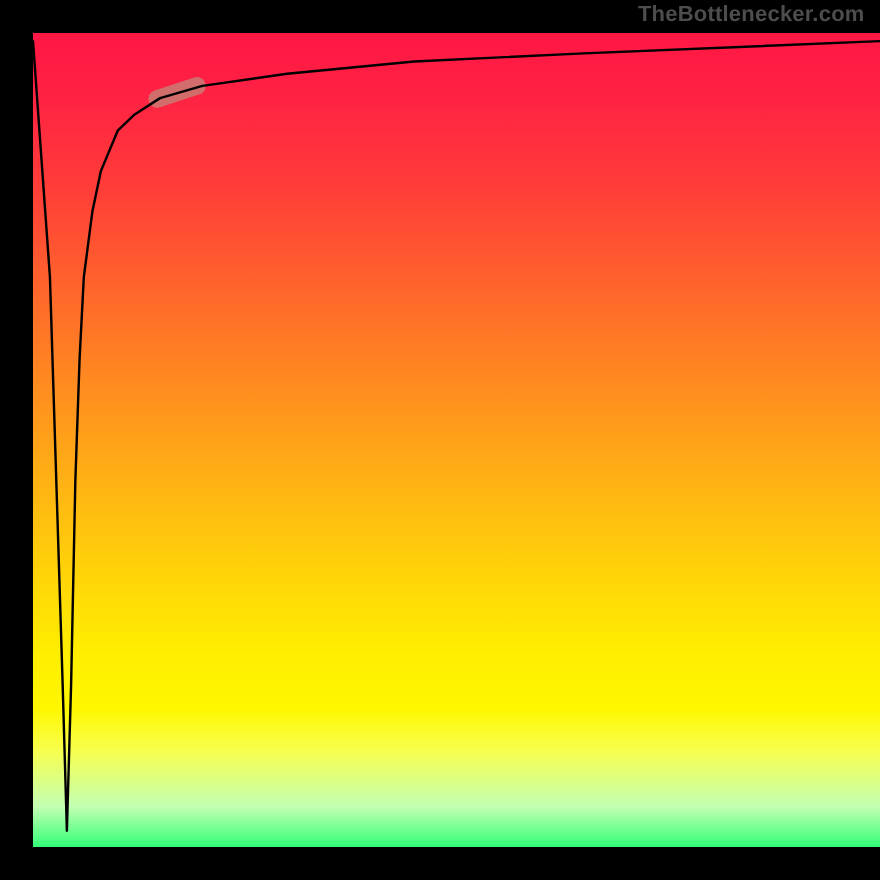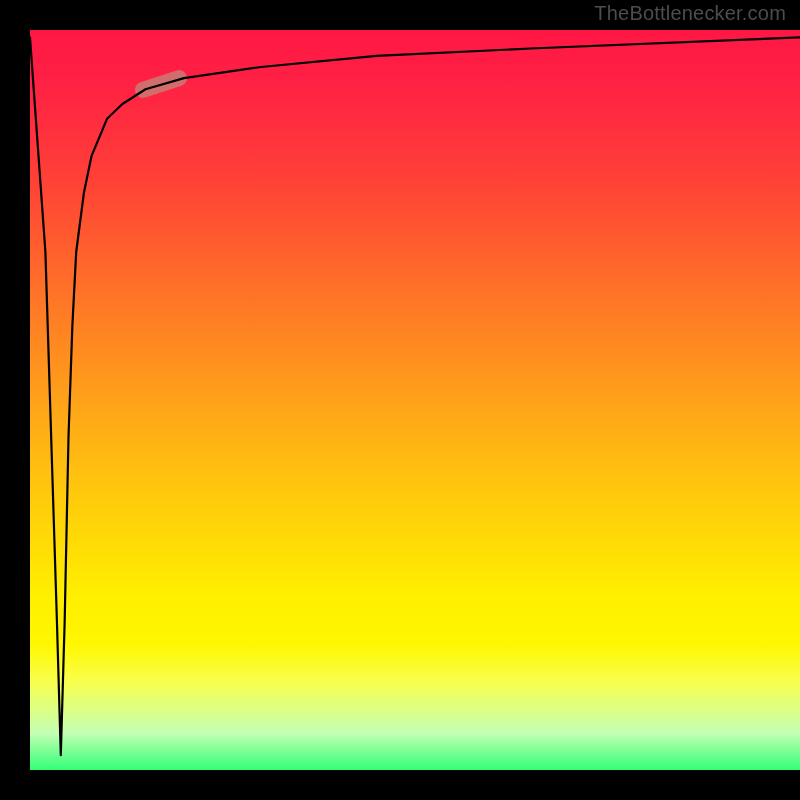--- a/index.html
+++ b/index.html
@@ -16,21 +16,21 @@
     height: 800px;
     background: #000;
     position: relative;
   }
   .watermark {
     position: absolute;
     top: 2px;
     right: 14px;
     color: #4d4d4d;
     font-size: 20px;
-    font-weight: 400;
+    font-weight: 700;
     letter-spacing: 0.2px;
     z-index: 10;
     text-align: center;
   }
   .plot-area {
     position: absolute;
     left: 30px;
     top: 30px;
     width: 770px;
     height: 740px;

